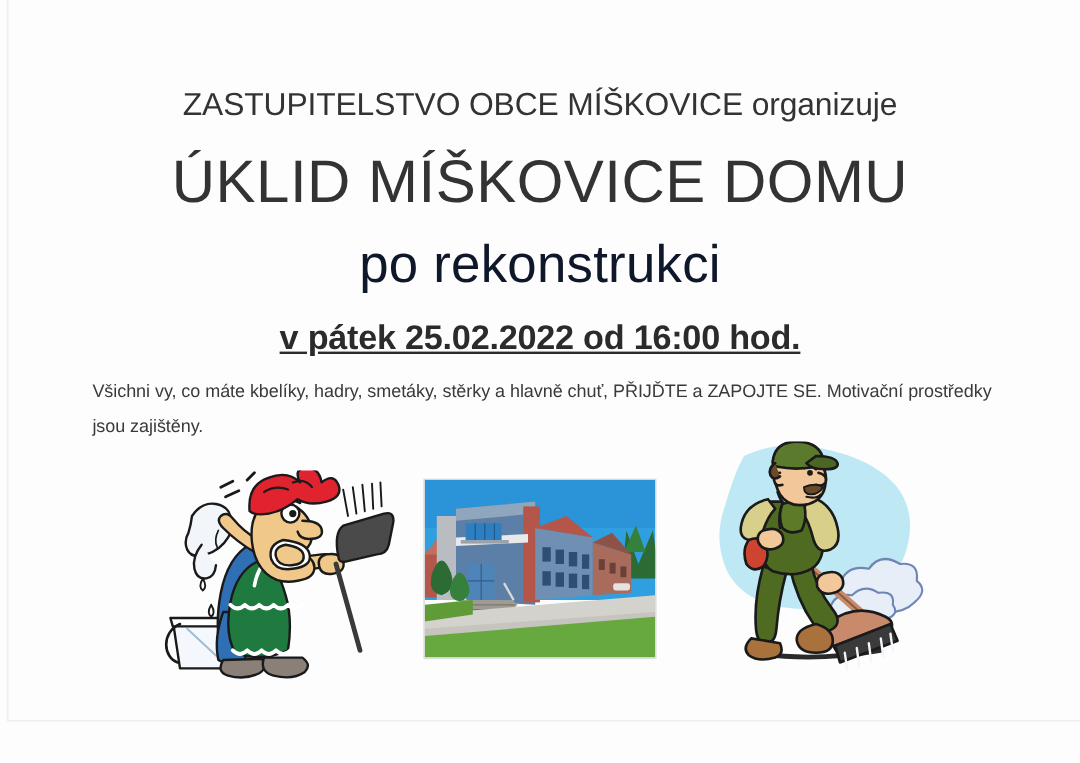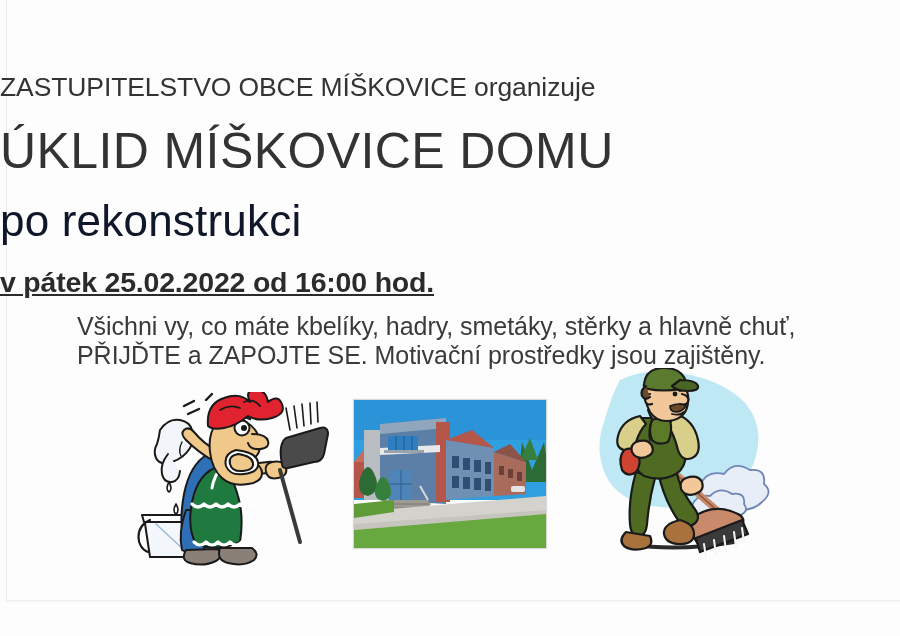--- a/index.html
+++ b/index.html
@@ -27,20 +27,21 @@
     height: 640px;
     border-left: 1px solid #ececec;
     border-bottom: 1px solid #eeeeee;
     box-shadow: 0 1px 2px rgba(0,0,0,0.035);
     pointer-events: none;
   }
 
   .line {
     position: absolute;
     width: 100%;
+    text-align: center;
     white-space: nowrap;
     letter-spacing: -0.1px;
   }
 
   .org-line {
     top: 72px;
     font-size: 26.5px;
     font-weight: 400;
     color: #333333;
   }
@@ -68,21 +69,21 @@
     color: #2b2b2b;
     letter-spacing: -0.2px;
     text-decoration: underline;
   }
 
   .body-text {
     position: absolute;
     left: 77px;
     top: 312px;
     width: 762px;
-    font-size: 25px;
+    font-size: 15px;
     line-height: 29px;
     font-weight: 400;
     color: #3a3a3a;
     text-align: left;
     letter-spacing: -0.05px;
   }
 
   
   .img-row { position: absolute; left: 0; top: 0; width: 900px; height: 636px; }
 

